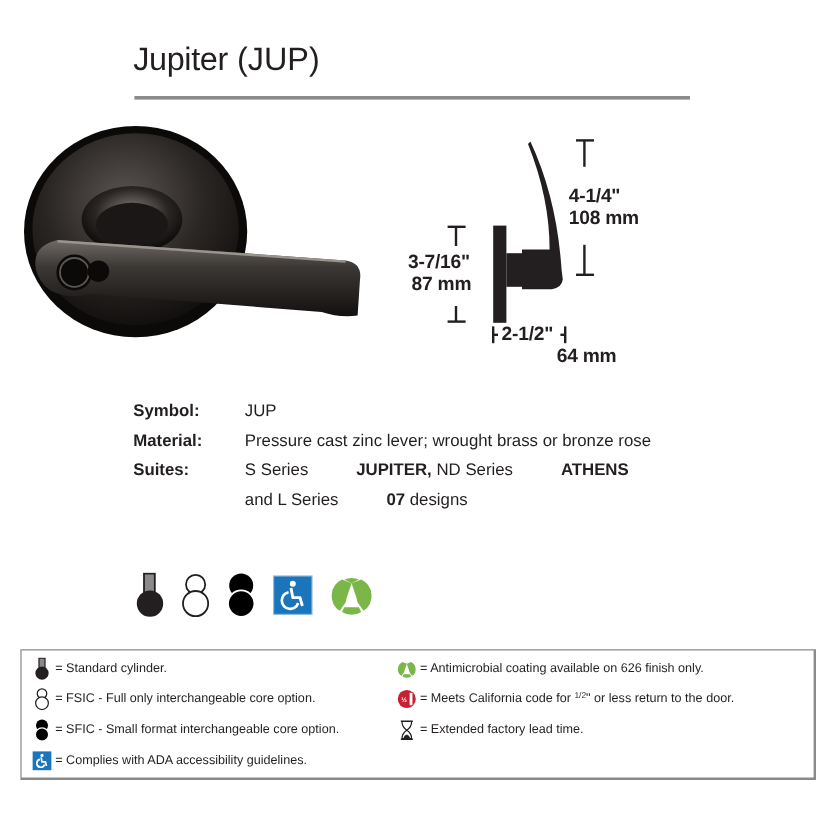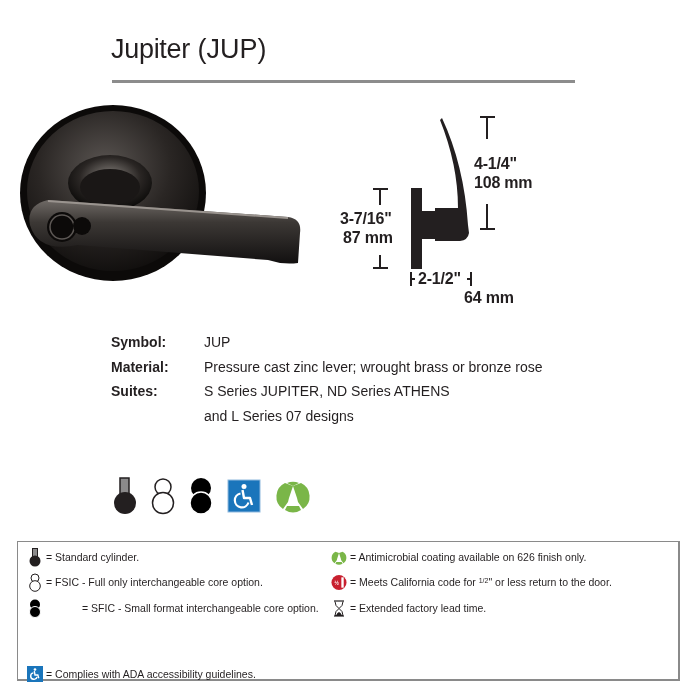--- a/index.html
+++ b/index.html
@@ -13,26 +13,26 @@
 
     .photo { left: 18px; top: 105px; width: 290px; height: 200px; }
 
     .diagram { left: 340px; top: 105px; width: 210px; height: 210px; }
     .dim { font-weight: 700; font-size: 16px; line-height: 18px; color: #231f20; white-space: nowrap; letter-spacing: -0.2px; }
 
     .specs { left: 111px; top: 330px; font-size: 14px; line-height: 24.5px; }
     .spec-row { display: flex; white-space: nowrap; }
     .spec-label { font-weight: 700; width: 93px; flex: none; }
     .spec-value { font-weight: 400; }
-    .spec-value b { font-weight: 400; }
+    .spec-value b { font-weight: 700; margin-left: 36px; }
 
     .icons-row { left: 113px; top: 478px; height: 40px; display: flex; align-items: center; }
     .icons-row > div { margin-right: 14px; }
 
-    .legend { left: 17px; top: 541px; width: 663px; height: 140px; border: 2px solid #8a8a8a; box-sizing: border-box; border-left-width: 1px; border-top-width: 1px; }
+    .legend { left: 17px; top: 541px; width: 663px; height: 109px; border: 2px solid #8a8a8a; box-sizing: border-box; border-left-width: 1px; border-top-width: 1px; }
     .legend-item { position: absolute; display: flex; align-items: center; font-size: 10.5px; color: #231f20; white-space: nowrap; height: 20px; }
     .legend-item .ico { width: 16px; display: flex; justify-content: center; align-items: center; margin-right: 3px; }
     sup.frac { font-size: 7px; vertical-align: 3px; }
   </style>
 </head>
 <body>
 
 <div class="abs title">
   <b>Jupiter</b>
   <span class="code">(JUP)</span>
@@ -173,30 +173,30 @@
   </div>
   <div class="legend-item" style="left:9px; top:30px;">
     <span class="ico">
         <svg width="12" height="19" viewBox="0 0 12 19">
           <circle cx="6" cy="5" r="4" fill="#fff" stroke="#231f20" stroke-width="1"></circle>
           <circle cx="6" cy="13" r="5.3" fill="#fff" stroke="#231f20" stroke-width="1"></circle>
         </svg>
       </span>
     <span>= FSIC - Full only interchangeable core option.</span>
   </div>
-  <div class="legend-item" style="left:9px; top:56px;gap:36px;">
+  <div class="legend-item" style="left:9px; top:56px;">
     <span class="ico">
         <svg width="12" height="19" viewBox="0 0 12 19">
           <circle cx="6" cy="5.5" r="5" fill="#000"></circle>
           <circle cx="6" cy="13" r="5.5" fill="#000" stroke="#fff" stroke-width="1"></circle>
         </svg>
       </span>
     <span>= SFIC - Small format interchangeable core option.</span>
   </div>
-  <div class="legend-item" style="left:9px; top:82px;margin-top:40px;">
+  <div class="legend-item" style="left:9px; top:82px;">
     <span class="ico">
         <svg width="16" height="16" viewBox="0 0 34 34">
           <rect x="0" y="0" width="34" height="34" fill="#1a75bb"></rect>
           <circle cx="17" cy="7.5" r="2.8" fill="#fff"></circle>
           <path d="M15.5,11 L17,19 L23,19 L25,26" stroke="#fff" stroke-width="3" fill="none"></path>
           <path d="M13.5,14.5 A7,7 0 1 0 21.5,23.5" stroke="#fff" stroke-width="3" fill="none"></path>
         </svg>
       </span>
     <span>= Complies with ADA accessibility guidelines.</span>
   </div>

